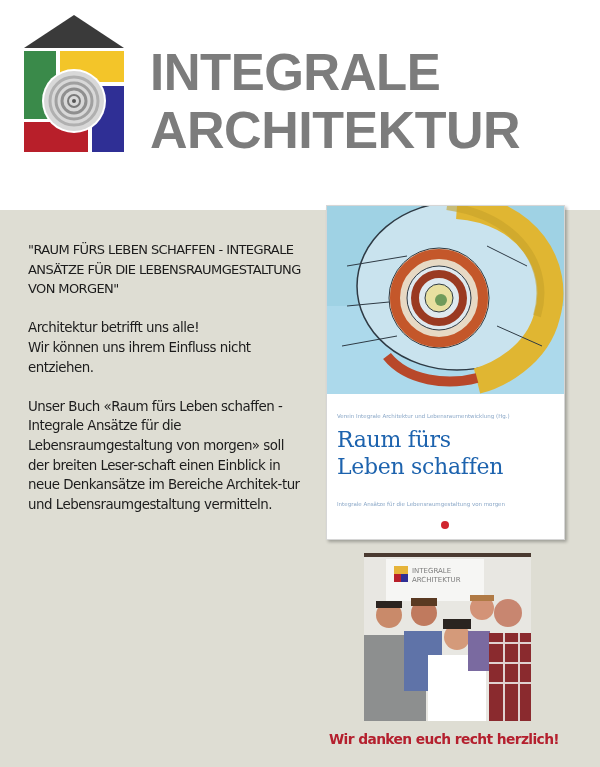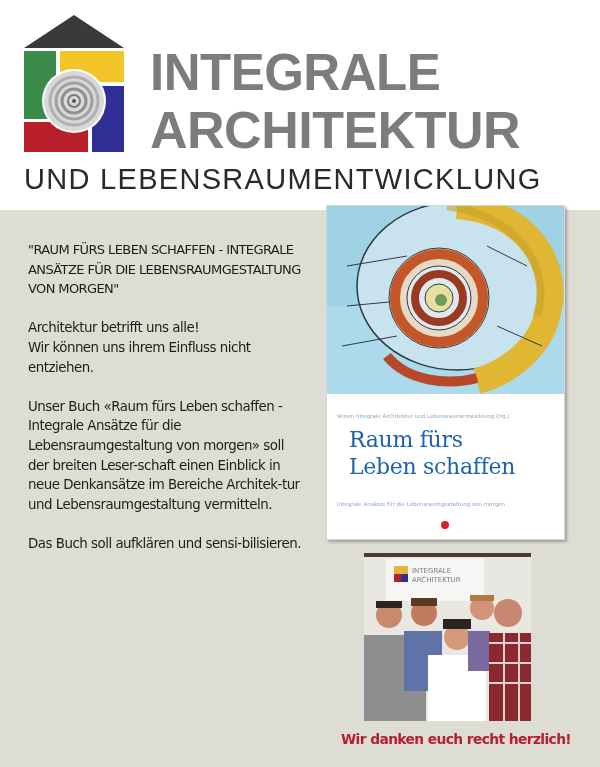--- a/index.html
+++ b/index.html
@@ -22,28 +22,28 @@
 
   .text-col { position: absolute; left: 28px; top: 240px; width: 280px; color: #1c1c1c;
     font-family: "DejaVu Sans", sans-serif; font-size: 13.4px; line-height: 19.6px; letter-spacing: -0.5px; }
   .text-col .title { text-transform: uppercase; font-size: 13px; letter-spacing: -0.6px; margin-bottom: 19.6px; }
   .text-col p { margin-bottom: 19.6px; white-space: pre-line; }
 
   .book { position: absolute; left: 326px; top: 205px; width: 239px; height: 335px; background: #fff;
     box-shadow: 2px 2px 3px rgba(0,0,0,0.28); border: 1px solid #d6d6d6; }
   .book-art { position: absolute; left: 0; top: 0; width: 237px; height: 188px; overflow: hidden; background: #a9d6e6; }
   .book-editor { position: absolute; left: 10px; top: 207px; width: 220px; font-size: 5.5px; color: #8aa7c7; white-space: nowrap; overflow: hidden; }
-  .book-title { position: absolute; left: 22px; top: 220px; font-family: "DejaVu Serif", serif; color: #1d63ae;
+  .book-title { position: absolute; left: 10px; top: 220px; font-family: "DejaVu Serif", serif; color: #1d63ae;
     font-size: 22px; line-height: 27px; white-space: pre-line; letter-spacing: -0.3px; }
   .book-subtitle { position: absolute; left: 10px; top: 295px; font-size: 5.5px; color: #8aa7c7; white-space: nowrap; }
   .book-publisher { position: absolute; left: 114px; top: 315px; width: 8px; height: 8px; border-radius: 50%; background: #d0252e; }
 
   .photo { position: absolute; left: 364px; top: 553px; width: 167px; height: 168px; overflow: hidden; background: #ececea; }
   .thanks { position: absolute; left: 329px; top: 731px; font-family: "DejaVu Sans", sans-serif; font-weight: bold;
-    color: #b4202e; font-size: 13.8px; letter-spacing: -0.6px; white-space: nowrap; margin-left: 12px; }
+    color: #b4202e; font-size: 13.8px; letter-spacing: -0.6px; white-space: nowrap; }
 </style>
 </head>
 <body>
 
 <div class="header">
   <svg class="logo" viewBox="0 0 100 138">
     <polygon points="0,34 50,1 100,34" fill="#3a3a3a"></polygon>
     <rect x="0" y="37" width="32" height="68" fill="#3a8a4a"></rect>
     <rect x="36" y="37" width="64" height="31" fill="#f3c529"></rect>
     <rect x="0" y="108" width="64" height="30" fill="#b81f2a"></rect>
@@ -51,29 +51,27 @@
     <circle cx="50" cy="87" r="32" fill="#ffffff"></circle>
     <circle cx="50" cy="87" r="30" fill="#d8d8d8"></circle>
     <circle cx="50" cy="87" r="24" fill="none" stroke="#b0b0b0" stroke-width="3"></circle>
     <circle cx="50" cy="87" r="18" fill="none" stroke="#a0a0a0" stroke-width="3"></circle>
     <circle cx="50" cy="87" r="12" fill="none" stroke="#8f8f8f" stroke-width="3"></circle>
     <circle cx="50" cy="87" r="6" fill="none" stroke="#7a7a7a" stroke-width="2"></circle>
     <circle cx="50" cy="87" r="2" fill="#555"></circle>
   </svg>
   <div class="brand-line1">INTEGRALE</div>
   <div class="brand-line2">ARCHITEKTUR</div>
-  <div class="tagline">UND LEBENSRAUMENTWICKLUNG</div>
 </div>
 
 <div class="text-col">
   <div class="title">"RAUM FÜRS LEBEN SCHAFFEN - INTEGRALE ANSÄTZE FÜR DIE LEBENSRAUMGESTALTUNG VON MORGEN"</div>
   <p>Architektur betrifft uns alle!
 Wir können uns ihrem Einfluss nicht entziehen.</p>
   <p>Unser Buch «Raum fürs Leben schaffen - Integrale Ansätze für die Lebensraumgestaltung von morgen» soll der breiten Leser-schaft einen Einblick in neue Denkansätze im Bereiche Architek-tur und Lebensraumgestaltung vermitteln.</p>
-  <p>Das Buch soll aufklären und sensi-bilisieren.</p>
 </div>
 
 <div class="book">
   <svg class="book-art" viewBox="0 0 237 188">
     <rect width="237" height="188" fill="#9fd2e4"></rect>
     <rect x="0" y="100" width="237" height="88" fill="#b6def0" opacity="0.6"></rect>
     <ellipse cx="130" cy="80" rx="100" ry="84" fill="#c9e3ee" stroke="#2e3a44" stroke-width="1.5"></ellipse>
     <path d="M130,0 C200,5 235,60 220,110 C210,150 170,170 150,175" fill="none" stroke="#e0b632" stroke-width="26"></path>
     <path d="M120,0 C190,10 225,60 210,110" fill="none" stroke="#c7a12a" stroke-width="8" opacity="0.6"></path>
     <circle cx="112" cy="92" r="50" fill="#e7d9c4" stroke="#2e3a44" stroke-width="1"></circle>

